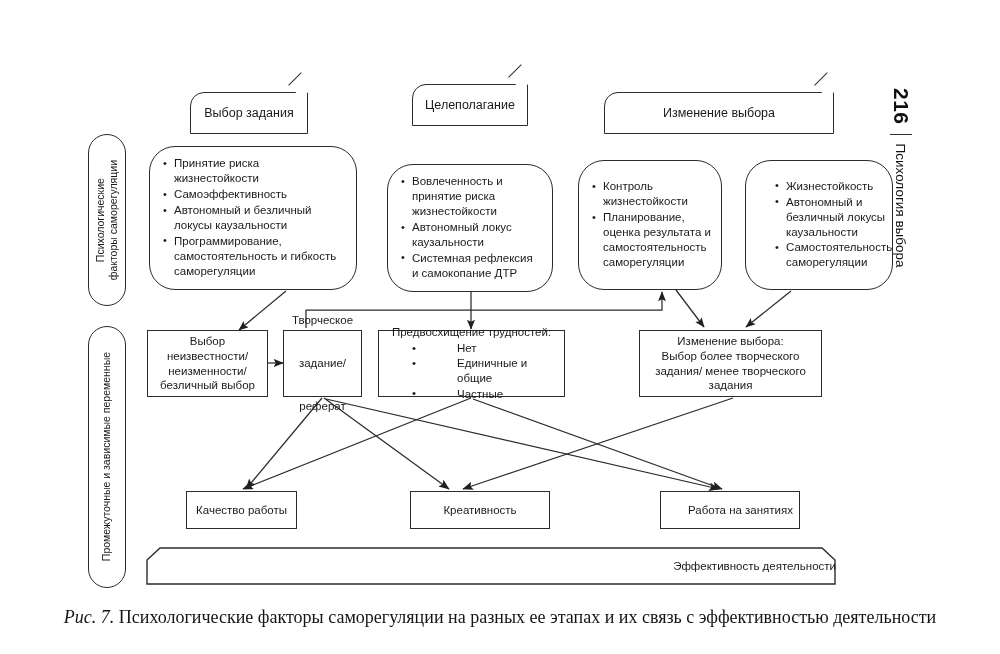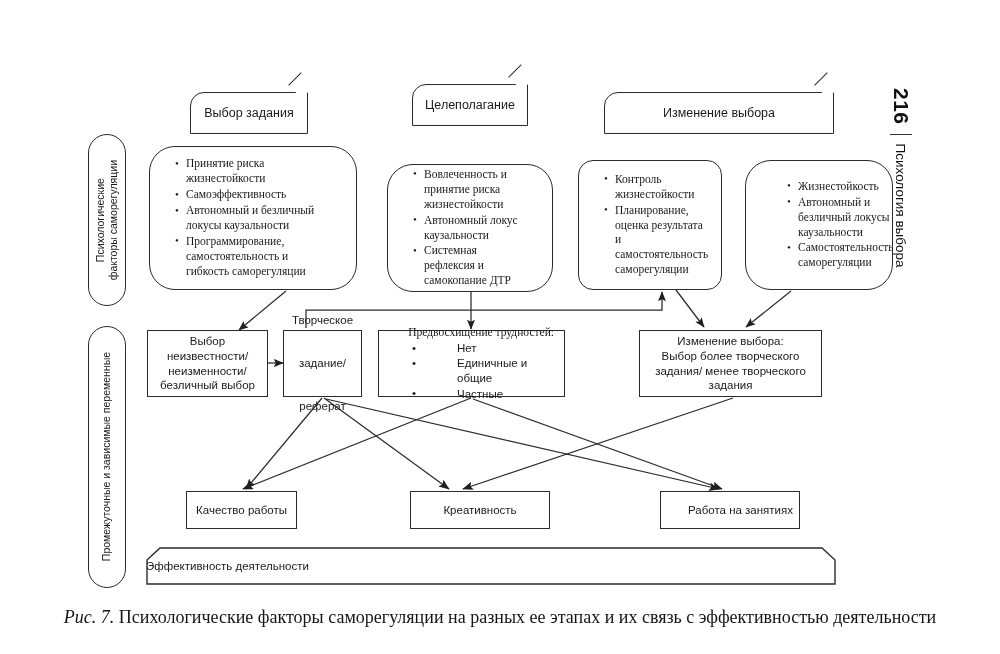--- a/index.html
+++ b/index.html
@@ -103,24 +103,23 @@
   .bubble {
     border: 1.3px solid #2b2b2b;
     border-radius: 26px;
     font-size: 11.5px;
     padding: 8px 10px 8px 12px;
     align-items: center;
     justify-content: flex-start;
     text-align: left;
   }
   .bubble ul {
-    margin: 12px;
+    margin: 0;
     padding: 0 0 0 12px;
     list-style: none;
-    font-family: Liberation Serif, serif;
   }
   .bubble li {
     position: relative;
     margin: 0 0 1px 0;
     line-height: 1.3;
   }
   .bubble li:before {
     content: "•";
     position: absolute;
     left: -11px;
@@ -140,23 +139,22 @@
   
   .rect.bulleted {
     align-items: flex-start;
     justify-content: center;
     text-align: left;
     padding: 6px 10px;
   }
   .rect.bulleted .head {
     display: block;
     width: 100%;
-    text-align: right;
+    text-align: center;
     margin-bottom: 1px;
-    font-family: Liberation Serif, serif;
   }
   .rect.bulleted ul {
     margin: 0;
     padding: 0 0 0 34px;
     list-style: none;
   }
   .rect.bulleted li {
     position: relative;
     line-height: 1.32;
     padding-left: 34px;
@@ -293,21 +291,21 @@
   </div>
 
   <div class="node bubble" style="left:387px; top:164px; width:166px; height:128px;">
     <ul>
       <li>Вовлеченность и принятие риска жизнестойкости</li>
       <li>Автономный локус каузальности</li>
       <li>Системная рефлексия и самокопание ДТР</li>
     </ul>
   </div>
 
-  <div class="node bubble" style="left:578px; top:160px; width:144px; height:130px;border-radius:15px;">
+  <div class="node bubble" style="left:578px; top:160px; width:144px; height:130px;">
     <ul>
       <li>Контроль жизнестойкости</li>
       <li>Планирование, оценка результата и самостоятельность саморегуляции</li>
     </ul>
   </div>
 
   <div class="node bubble" style="left:745px; top:160px; width:148px; height:130px;padding-left:28px;">
     <ul>
       <li>Жизнестойкость</li>
       <li>Автономный и безличный локусы каузальности</li>
@@ -352,21 +350,21 @@
     <span class="line">Креативность</span>
   </div>
 
   <div class="node rect" style="left:660px; top:491px; width:140px; height:38px;align-items:flex-end;">
     <span class="line">Работа на занятиях</span>
   </div>
 
   <svg class="wide-banner" style="left:146px; top:547px; width:690px; height:38px;" viewBox="0 0 690 38" preserveAspectRatio="none">
     <path d="M1,37 L1,13 L14,1 L676,1 L689,13 L689,37 Z" fill="#ffffff" stroke="#2b2b2b" stroke-width="1.4" vector-effect="non-scaling-stroke"></path>
   </svg>
-  <div style="position:absolute; left:146px; top:547px; width:690px; height:38px; display:flex; align-items:center; justify-content:flex-start; font-size:11.5px;">
+  <div style="position:absolute; left:146px; top:547px; width:690px; height:38px; display:flex; align-items:center; justify-content:flex-end; font-size:11.5px;">
     <span>Эффективность деятельности</span>
   </div>
 
   <div class="caption">
     <span class="ital">Рис. 7.</span>
     <span>Психологические факторы саморегуляции на разных ее этапах и их связь с эффективностью деятельности</span>
   </div>
 
 </div>
 

